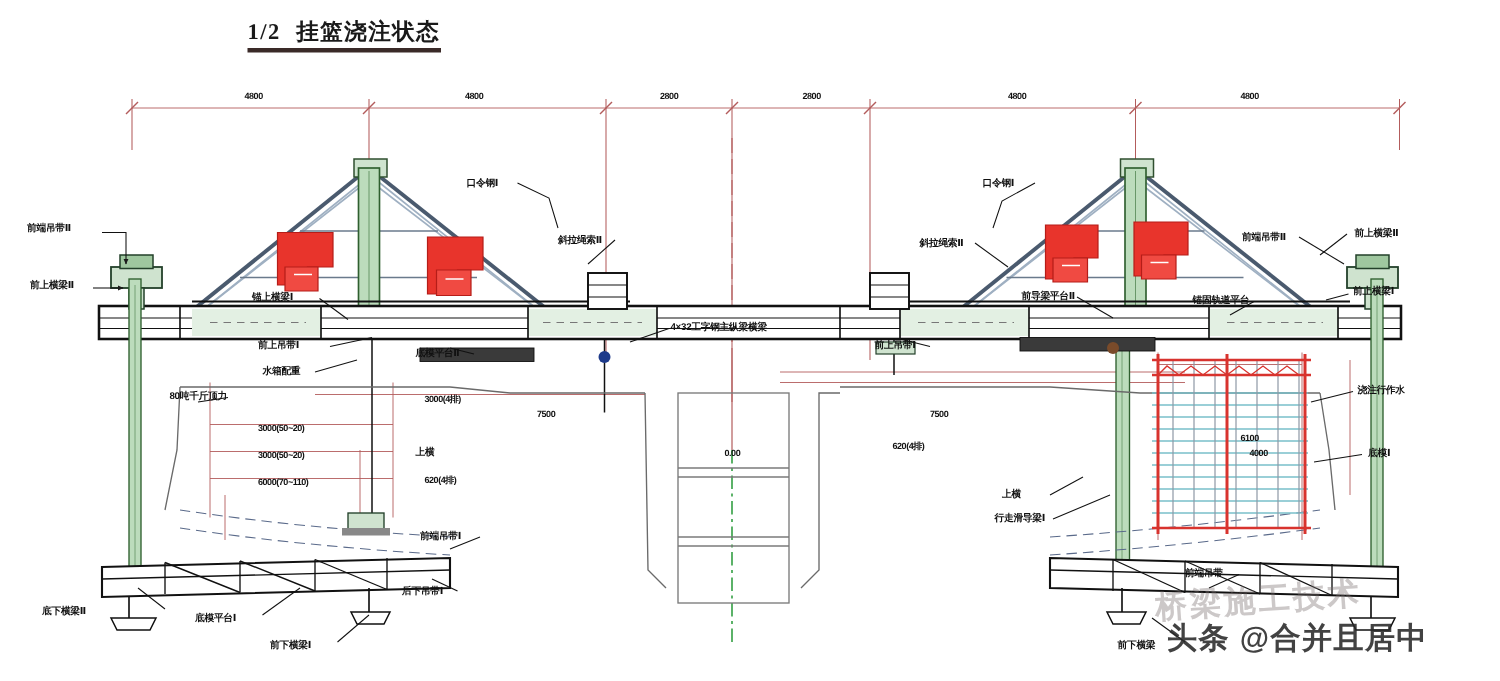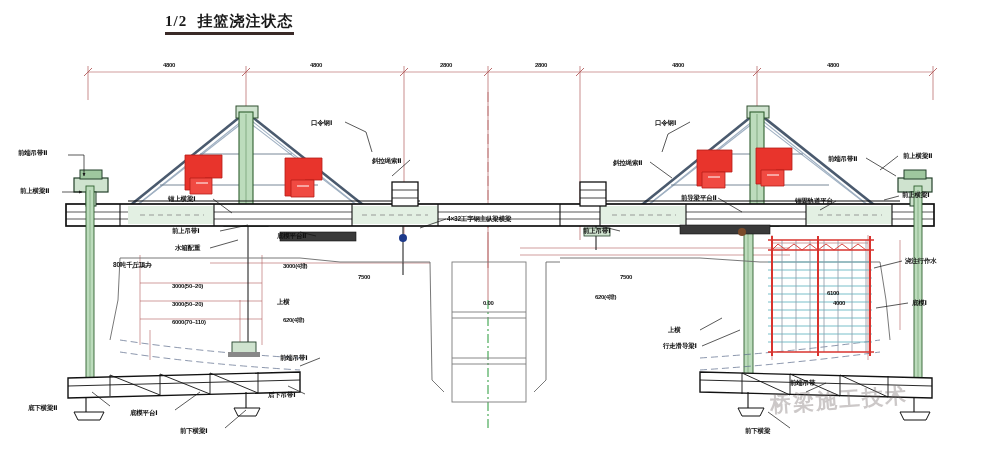--- a/index.html
+++ b/index.html
@@ -467,14 +467,15 @@
 <div class="lbl" style="left:795px;top:198px;">锚固轨道平台</div>
 <div class="lbl" style="left:905px;top:258px;">浇注行作水</div>
 <div class="lbl" style="left:912px;top:300px;">底模Ⅰ</div>
 <div class="lbl" style="left:668px;top:327px;">上横</div>
 <div class="lbl" style="left:663px;top:343px;">行走滑导梁Ⅰ</div>
 <div class="lbl" style="left:790px;top:380px;">前端吊带</div>
 <div class="lbl" style="left:745px;top:428px;">前下横梁</div>
 <div class="dim" style="left:827px;top:290px;">6100</div>
 
 <div class="wm wm-back" style="left:770px;top:386px;">桥梁施工技术</div>
+<div class="wm wm-front" style="left:778px;top:412px;">头条 @合并且居中</div>
 
 </div>
 
 </body></html>

